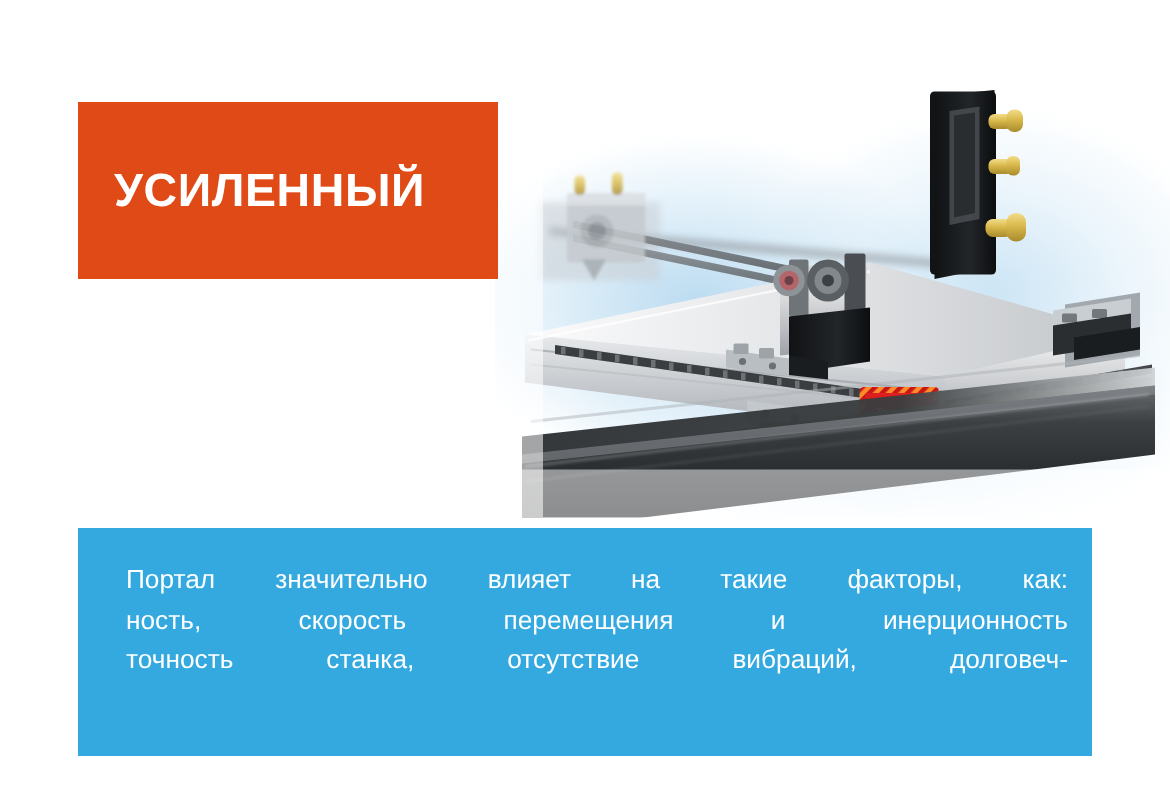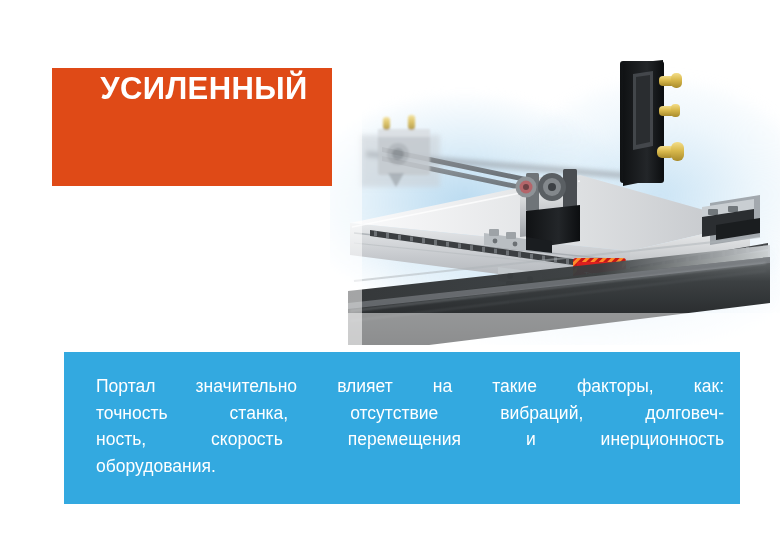--- a/index.html
+++ b/index.html
@@ -68,20 +68,21 @@
 
   
   .headline {
     position: absolute;
     left: 52px;
     top: 68px;
     width: 280px;
     height: 118px;
     background: #df4a17;
     display: flex;
+    flex-direction: column;
     justify-content: center;
     box-sizing: border-box;
     padding: 0 0 0 24px;
     z-index: 5;
   }
   .headline-line {
     color: #ffffff;
     font-size: 31px;
     font-weight: bold;
     letter-spacing: 0.4px;
@@ -94,21 +95,20 @@
   .bluebox {
     position: absolute;
     left: 52px;
     top: 352px;
     width: 676px;
     height: 152px;
     background: #33a9e0;
     box-sizing: border-box;
     padding: 21px 16px 0 32px;
     z-index: 5;
-    margin-left: 12px;
   }
   .bluebox-text {
     color: #ffffff;
     font-size: 17.5px;
     line-height: 1.52;
     text-align: justify;
     margin: 0;
   }
   .bluebox-text .lastline { text-align: left; }
 </style>
@@ -342,19 +342,18 @@
     </div>
   </div>
 
   <div class="headline">
     <div class="headline-line">УСИЛЕННЫЙ</div>
   </div>
 
   <div class="bluebox">
     <p class="bluebox-text">
       <span style="display: block; text-align-last: justify;">Портал значительно влияет на такие факторы, как:</span>
+      <span style="display: block; text-align-last: justify;">ность, скорость перемещения и инерционность</span>
       <span style="display: block; text-align-last: justify;">точность станка, отсутствие вибраций, долговеч-</span>
-      <span style="display: block; text-align-last: justify;">ность, скорость перемещения и инерционность</span>
-      <span class="lastline" style="display: block; text-align-last: left;">оборудования.</span>
     </p>
   </div>
 
 </div>
 
 </body></html>

